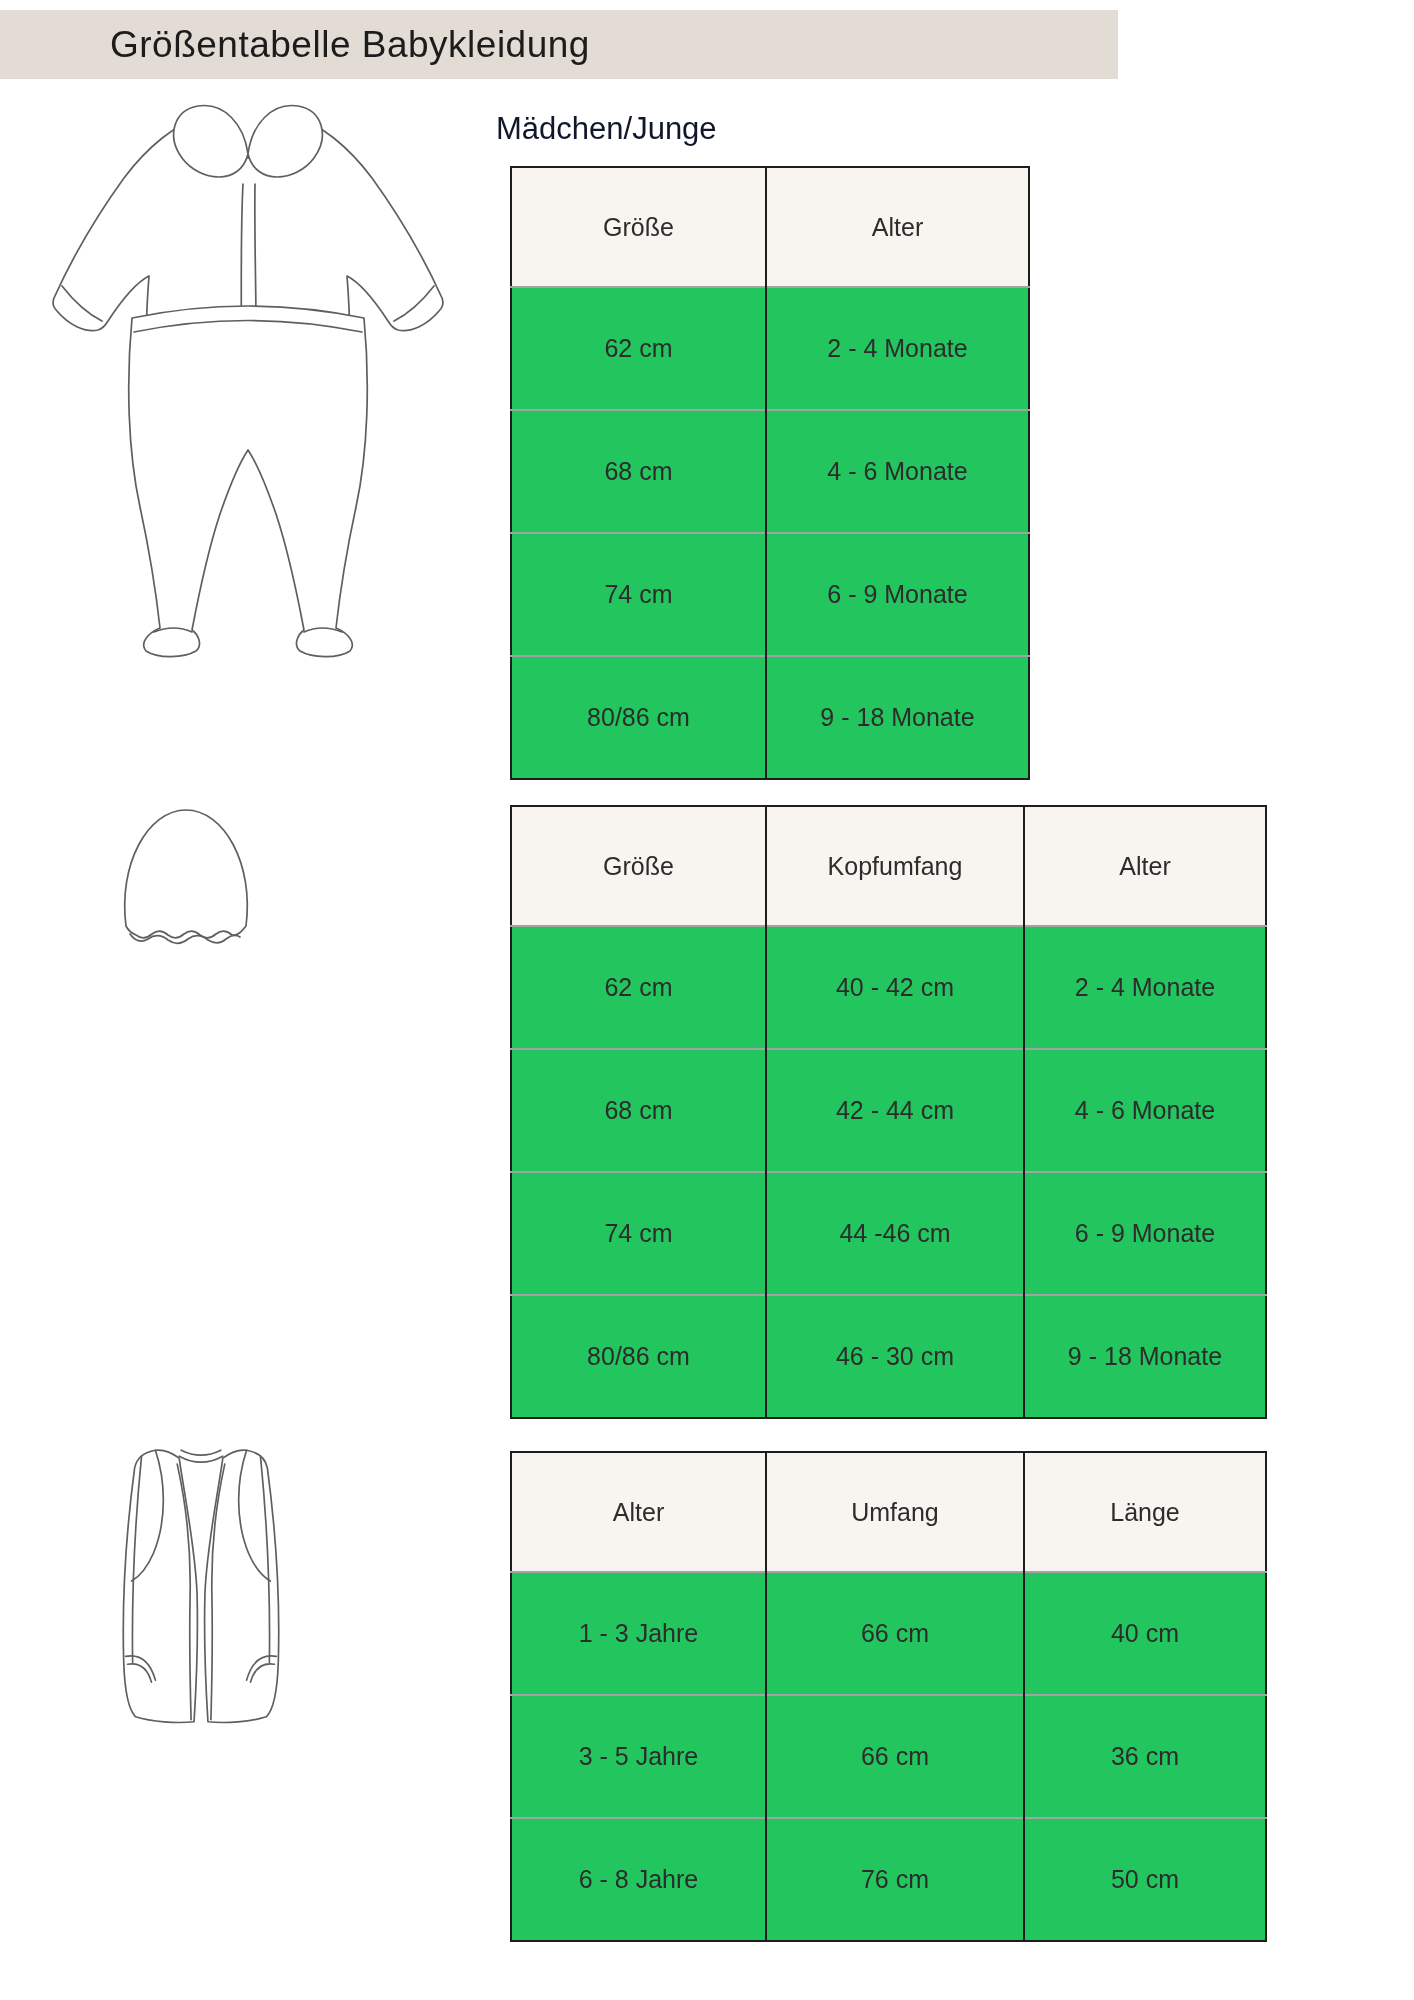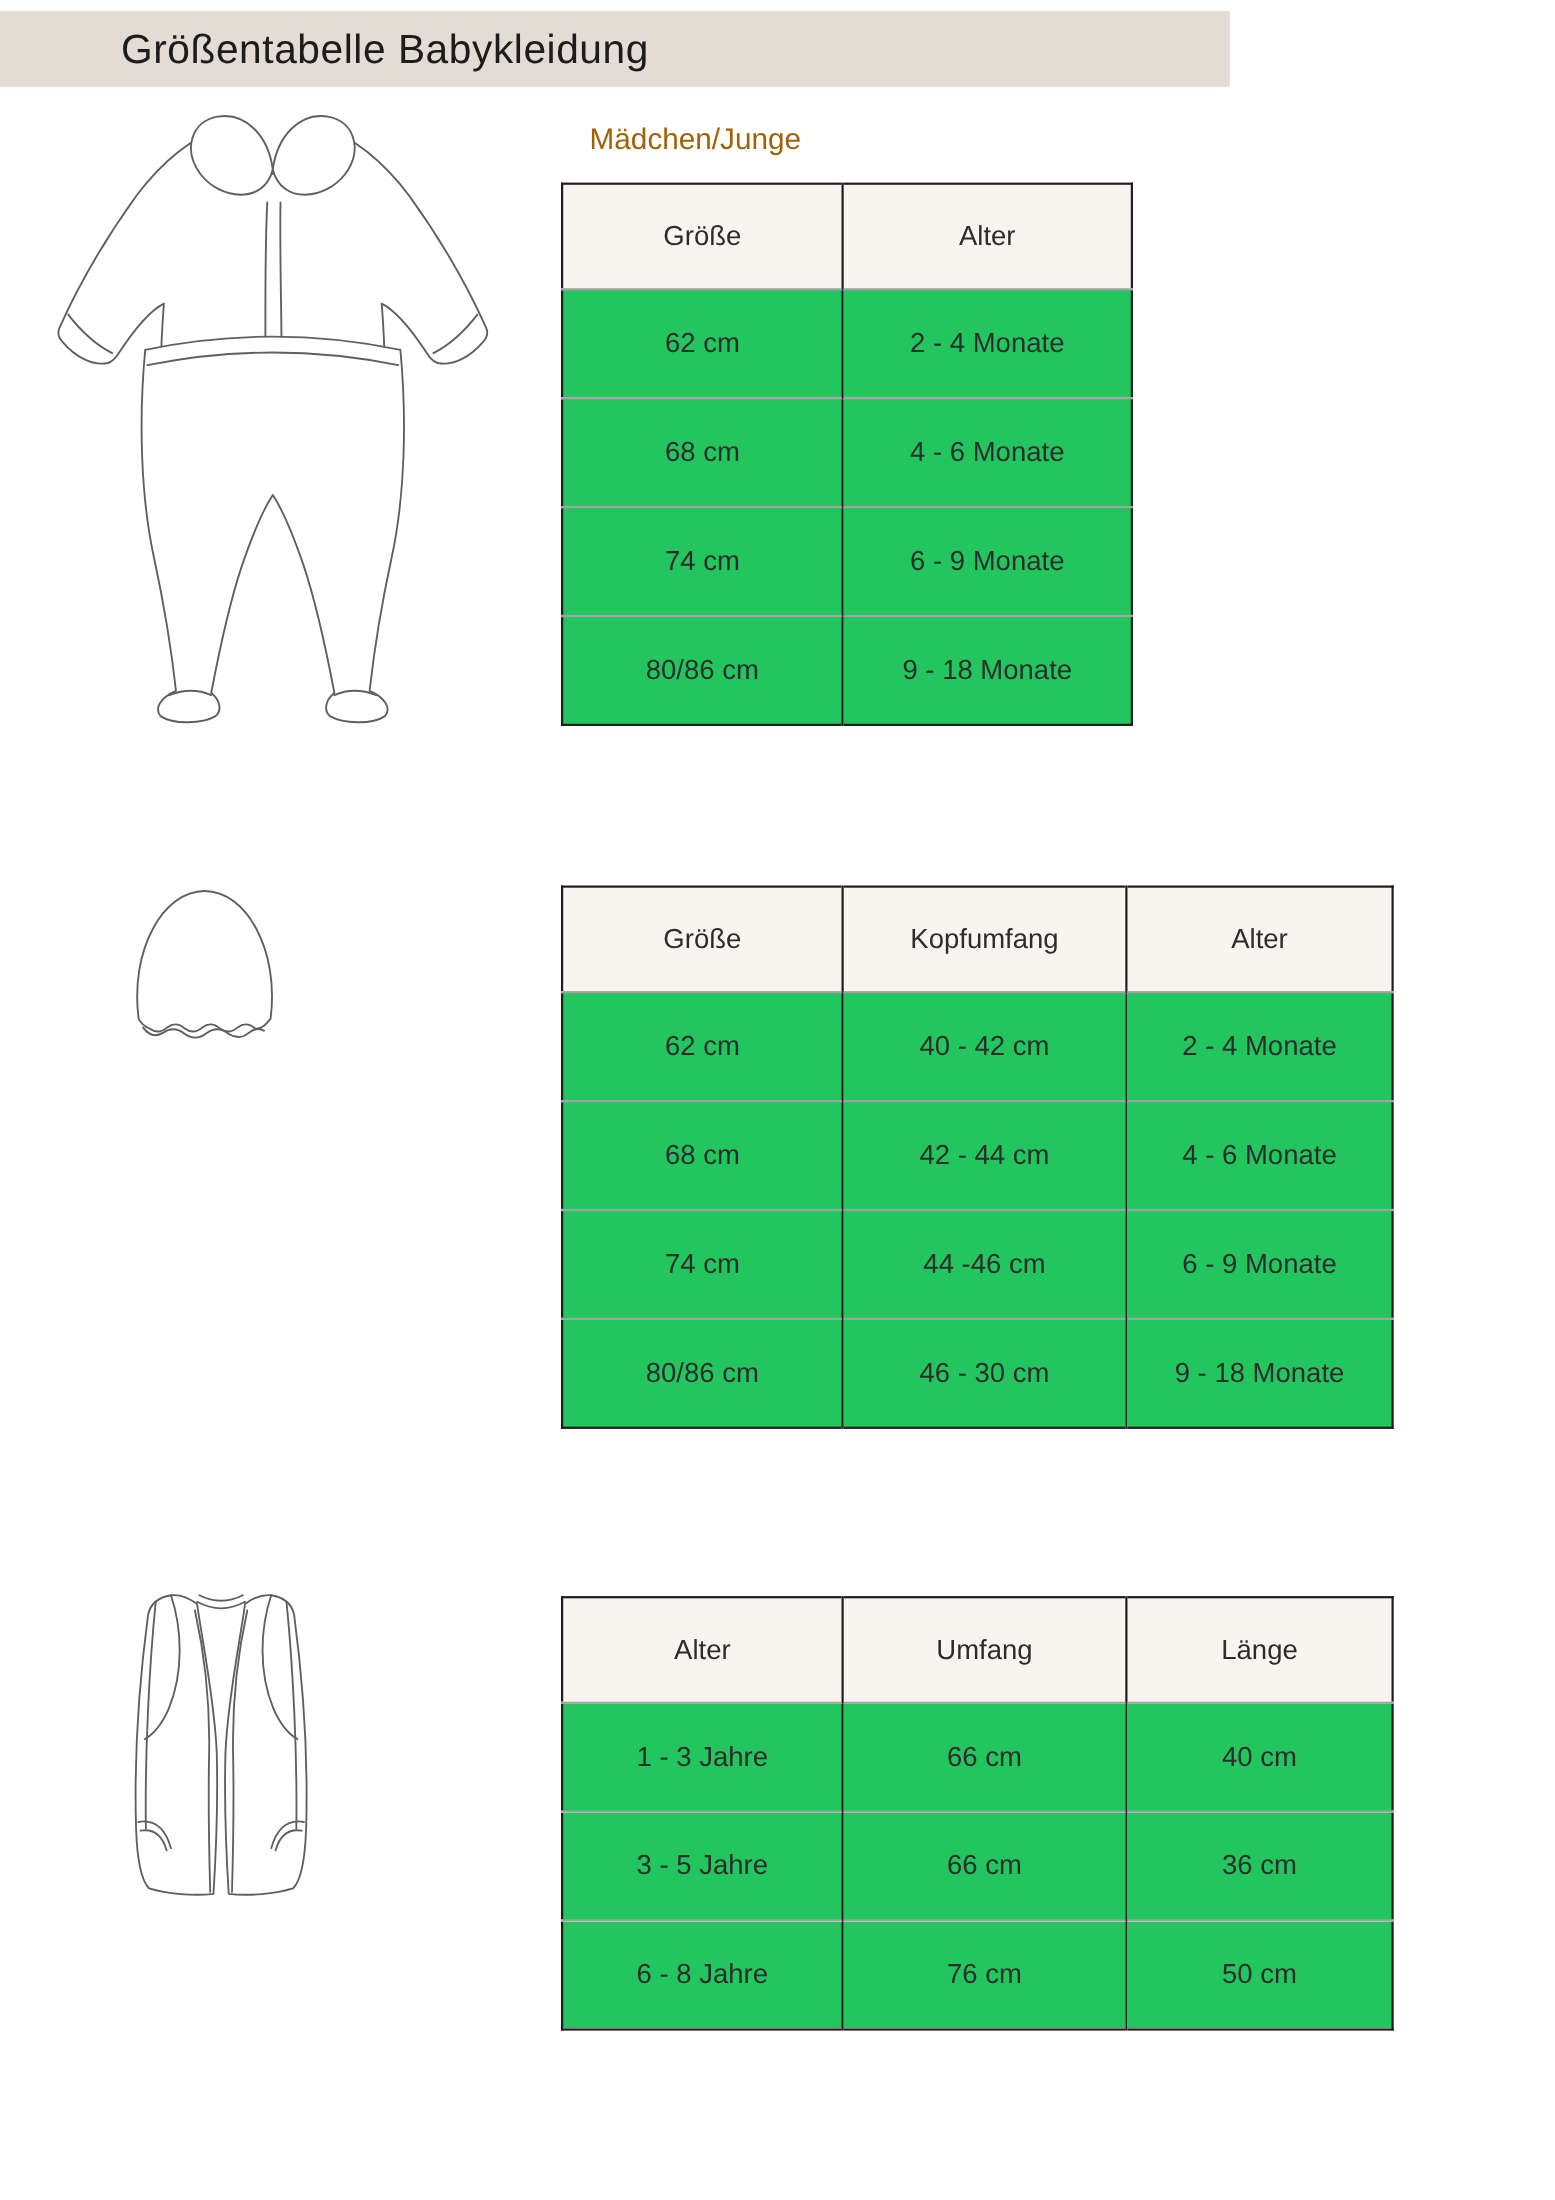--- a/index.html
+++ b/index.html
@@ -27,40 +27,40 @@
   .band-3{top:1323px;height:87px;}
   .band .title{
     margin-left:110px;
     font-size:37px;
     letter-spacing:0.5px;
     color:#1c1c1c;
     white-space:nowrap;
   }
   .subtitle{
     position:absolute;
-    left:536px;
+    left:496px;
     top:111px;
-    font-size:27px;
-    color:#a16207;
+    font-size:31px;
+    color:#0f172a;
   }
   
   table.tbl{
     position:absolute;
     border-collapse:collapse;
     table-layout:fixed;
     border:2px solid #1d1d1d;
     background:#ffffff;
   }
   .tbl th,.tbl td{
     text-align:center;
     vertical-align:middle;
     font-weight:normal;
     font-size:25px;
     color:#2c2c2c;
-    padding:0;
+    padding:12px;
     overflow:hidden;
     white-space:nowrap;
   }
   .tbl th{background:#f8f5f0;height:94px;}
   .tbl td{height:97px;background:#22c55e;border-top:2px solid #a3a3a3;}
   .tbl th + th, .tbl td + td{border-left:2px solid #1d1d1d;}
   .tbl-1{left:510px;top:166px;width:518px;}
   .tbl-2{left:510px;top:805px;width:755px;}
   .tbl-3{left:510px;top:1451px;width:755px;}
   

